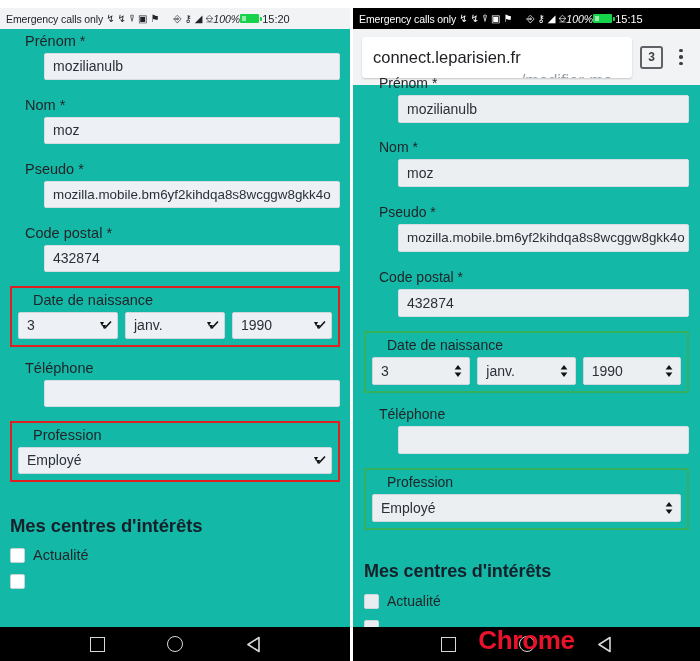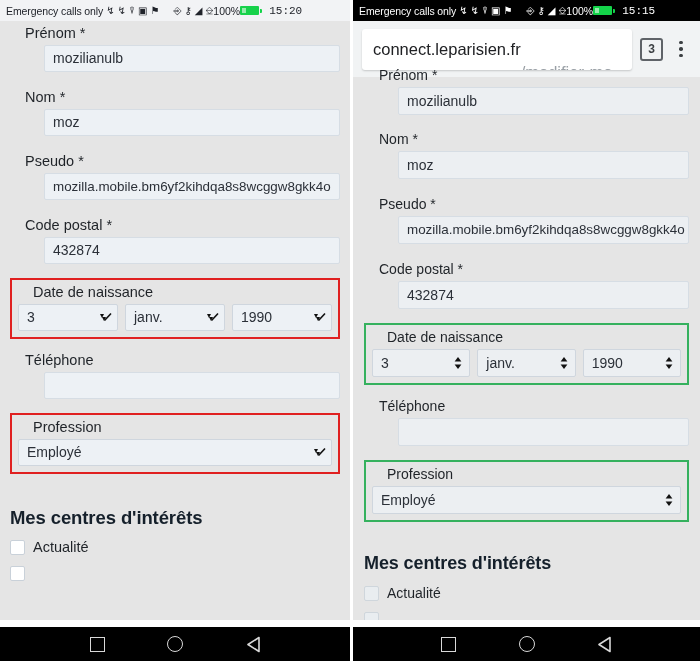--- a/index.html
+++ b/index.html
@@ -5,42 +5,42 @@
   * { box-sizing: border-box; margin: 0; padding: 0; }
   html, body {
     width: 700px; height: 661px;
     background: #ffffff;
     font-family: "Liberation Sans", sans-serif;
     overflow: hidden;
   }
   .stage { position: relative; width: 700px; height: 661px; background: #fff; }
 
   
-  .panel { position: absolute; top: 0; height: 620px; overflow: hidden; background: #e5e5e5; }
+  .panel { position: absolute; top: 8px; height: 620px; overflow: hidden; background: #14b8a6; }
   .panel-left  { left: 0;   width: 350px; }
   .panel-right { left: 353px; width: 347px; }
 
   
   .statusbar {
     position: relative;
     height: 21px;
     display: flex;
     align-items: center;
     padding: 0 4px 0 6px;
     font-size: 10.5px;
     white-space: nowrap;
     overflow: hidden;
   }
   .statusbar.light { background: #f2f3f5; color: #20232a; }
   .statusbar.dark  { background: #000000; color: #ffffff; }
   .sb-carrier { font-size: 10.5px; letter-spacing: -0.1px; }
   .sb-ic { font-size: 10px; margin-left: 3px; line-height: 1; display: inline-block; }
   .sb-gap { width: 11px; display: inline-block; }
-  .sb-pct { font-size: 10.5px; }
-  .sb-time { font-size: 11px; margin-left: 10px; font-family: Liberation Mono, monospace; }
+  .sb-pct { font-size: 10.5px; font-style: italic; }
+  .sb-time { font-size: 11px; margin-left: 3px; }
   .batt {
     width: 19px; height: 9px; border-radius: 1px;
     background: #14d44a; display: inline-block; position: relative;
   }
   .statusbar.light .batt { background: #17d24b; }
   .batt::after {
     content: ""; position: absolute; right: -3px; top: 2.5px;
     width: 2px; height: 4px; background: #14d44a; border-radius: 0 1px 1px 0;
   }
   .batt::before {
@@ -428,14 +428,15 @@
     <div class="slot">
         <span class="nv-circle"></span>
       </div>
     <div class="slot">
       <svg width="15" height="17" viewBox="0 0 15 17">
         <path d="M13 1.5 L2 8.5 L13 15.5 Z" fill="none" stroke="#d8d8d8" stroke-width="1.6" stroke-linejoin="round"></path>
       </svg>
     </div>
   </div>
 
+  <div class="caption cap-right">Chrome</div>
 
 </div>
 
 </body></html>

